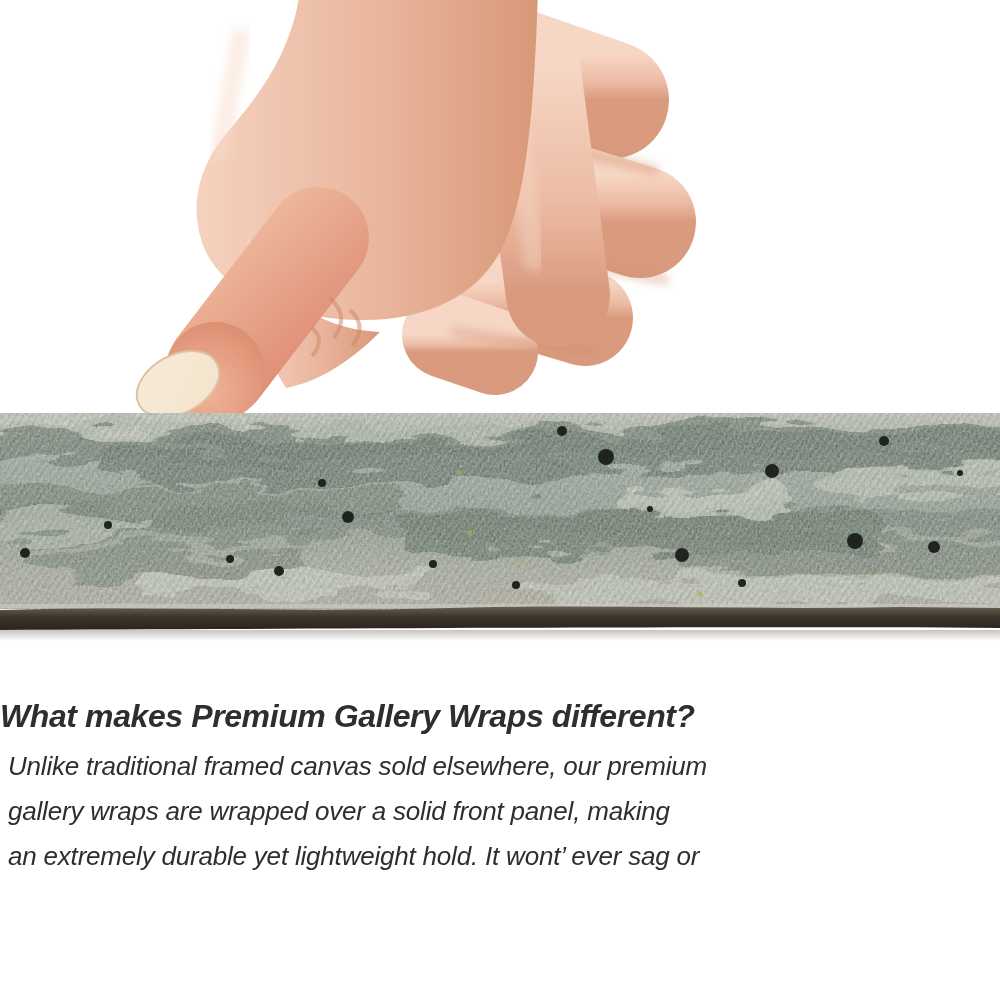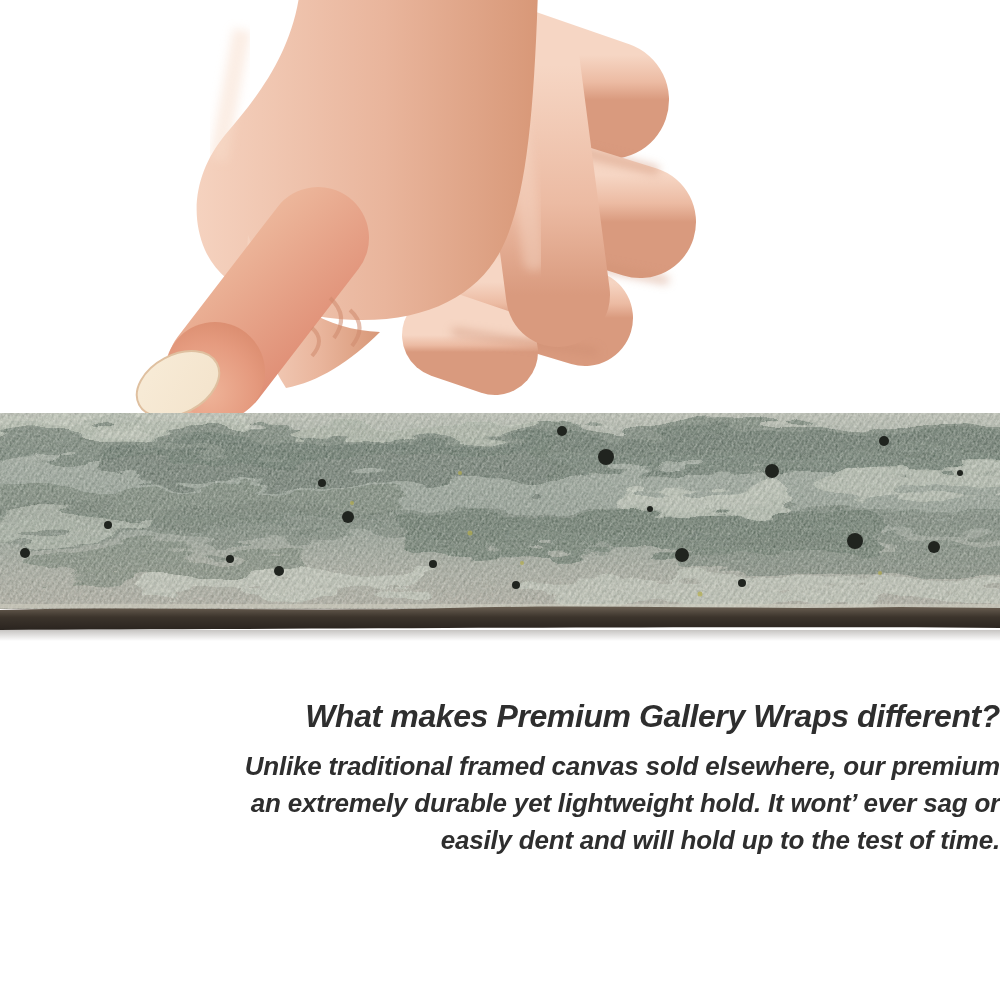--- a/index.html
+++ b/index.html
@@ -13,35 +13,35 @@
   }
   .hand-svg{position:absolute;top:0;left:0;}
   .strip-svg{position:absolute;top:413px;left:0;display:block;}
   .strip-shadow{
     position:absolute;top:630px;left:0;right:0;height:11px;
     background:linear-gradient(to bottom, rgba(70,63,56,.30), rgba(70,63,56,0));
   }
   .copy{
     position:absolute;
     top:698px;left:0;right:0;
-    text-align:right;
+    text-align:left;
     font-style:italic;
     color:#2e2e2e;
   }
   .copy h1{
     margin:0 0 13px 0;
     font-size:32px;
     font-weight:600;
     letter-spacing:-0.4px;
   }
   .copy p{
-    margin:0;
+    margin:8px;
     font-size:26px;
     line-height:37px;
-    font-weight:700;
+    font-weight:400;
     letter-spacing:-0.2px;
   }
 </style>
 </head>
 <body>
 
 <div class="stage">
 
   <svg class="hand-svg" width="1000" height="413" viewBox="0 0 1000 413" aria-hidden="true">
     <defs>
@@ -205,17 +205,17 @@
 
     <path d="M0,197 C 150,193 300,199 450,195 C 600,191 750,197 900,194 L1000,195
              L1000,215 C 700,213 300,216 0,217 Z" fill="url(#edgeG)"></path>
   </svg>
 
   <div class="strip-shadow"></div>
 
   <div class="copy">
     <h1>What makes Premium Gallery Wraps different?</h1>
     <p>Unlike traditional framed canvas sold elsewhere, our premium</p>
+    <p>gallery wraps are wrapped over a solid front panel, making</p>
     <p>an extremely durable yet lightweight hold. It wont’ ever sag or</p>
-    <p>easily dent and will hold up to the test of time.</p>
   </div>
 
 </div>
 
 </body></html>

